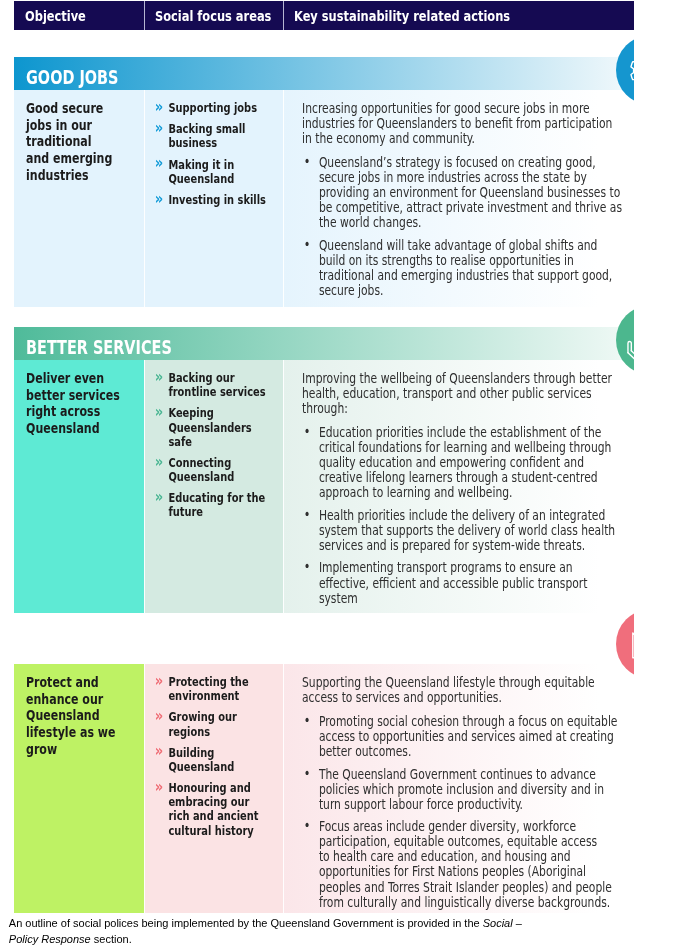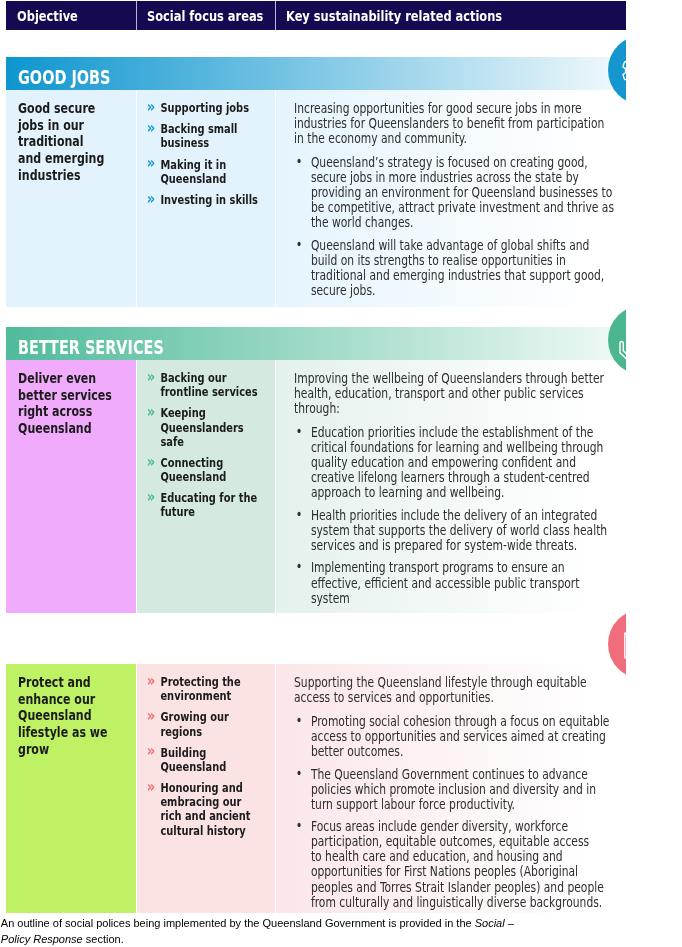--- a/index.html
+++ b/index.html
@@ -1,17 +1,17 @@
 <!DOCTYPE html>
 <html><head>
 <meta charset="utf-8">
 <style>
   html,body{margin:0;padding:0;background:#ffffff;}
   body{width:682px;height:947px;font-family:"DejaVu Sans Condensed","DejaVu Sans",sans-serif;}
-  .page{position:relative;width:626px;height:947px;overflow:hidden;background:#ffffff;}
+  .page{position:relative;width:626px;height:947px;overflow:hidden;background:#ffffff;margin-left:8px;}
 
   
   .hdr{position:absolute;left:6px;top:1px;width:675px;height:29px;background:#150a52;}
   .hdr .cell{position:absolute;top:0;height:29px;line-height:30px;color:#ffffff;font-weight:bold;font-size:13.5px;white-space:nowrap;
              transform:scaleX(0.94);transform-origin:left center;}
   .hdr .sep{position:absolute;top:0;width:1.4px;height:29px;background:#b6b6d2;}
 
   
   .sect{position:absolute;left:6px;width:675px;}
   .bar{position:absolute;left:0;top:4px;width:100%;height:37px;padding-left:20px;}
@@ -134,21 +134,21 @@
   <circle cx="51.0" cy="45.5" r="6.2" fill="#1596cf"></circle>
   <path d="M43.40 59.20 Q43.40 55.40 47.20 55.40 L55.20 55.40 Q59.00 55.40 59.00 59.20 L57.40 78.00 Q57.40 80.60 54.80 80.60 L47.80 80.60 Q45.20 80.60 45.20 78.00 Z" fill="#1596cf"></path>
  </g>
 </svg>
     </div>
 <div class="sect" style="top:323px;height:290px">
   <div class="bar" style="background:linear-gradient(90deg,#4fbb9a 0%,#edf8f4 87%,#edf8f4 100%)">
     <div class="ttl">BETTER SERVICES</div>
   </div>
   <div class="body">
-    <div class="colA" style="background:#f0abfc">
+    <div class="colA" style="background:#5eead4">
       <div class="objtxt">
             <div>Deliver even</div>
             <div>better services</div>
             <div>right across</div>
             <div>Queensland</div>
           </div>
     </div>
     <div class="colB" style="background:#d4eae1">
       <ul class="focus">
         <li>

